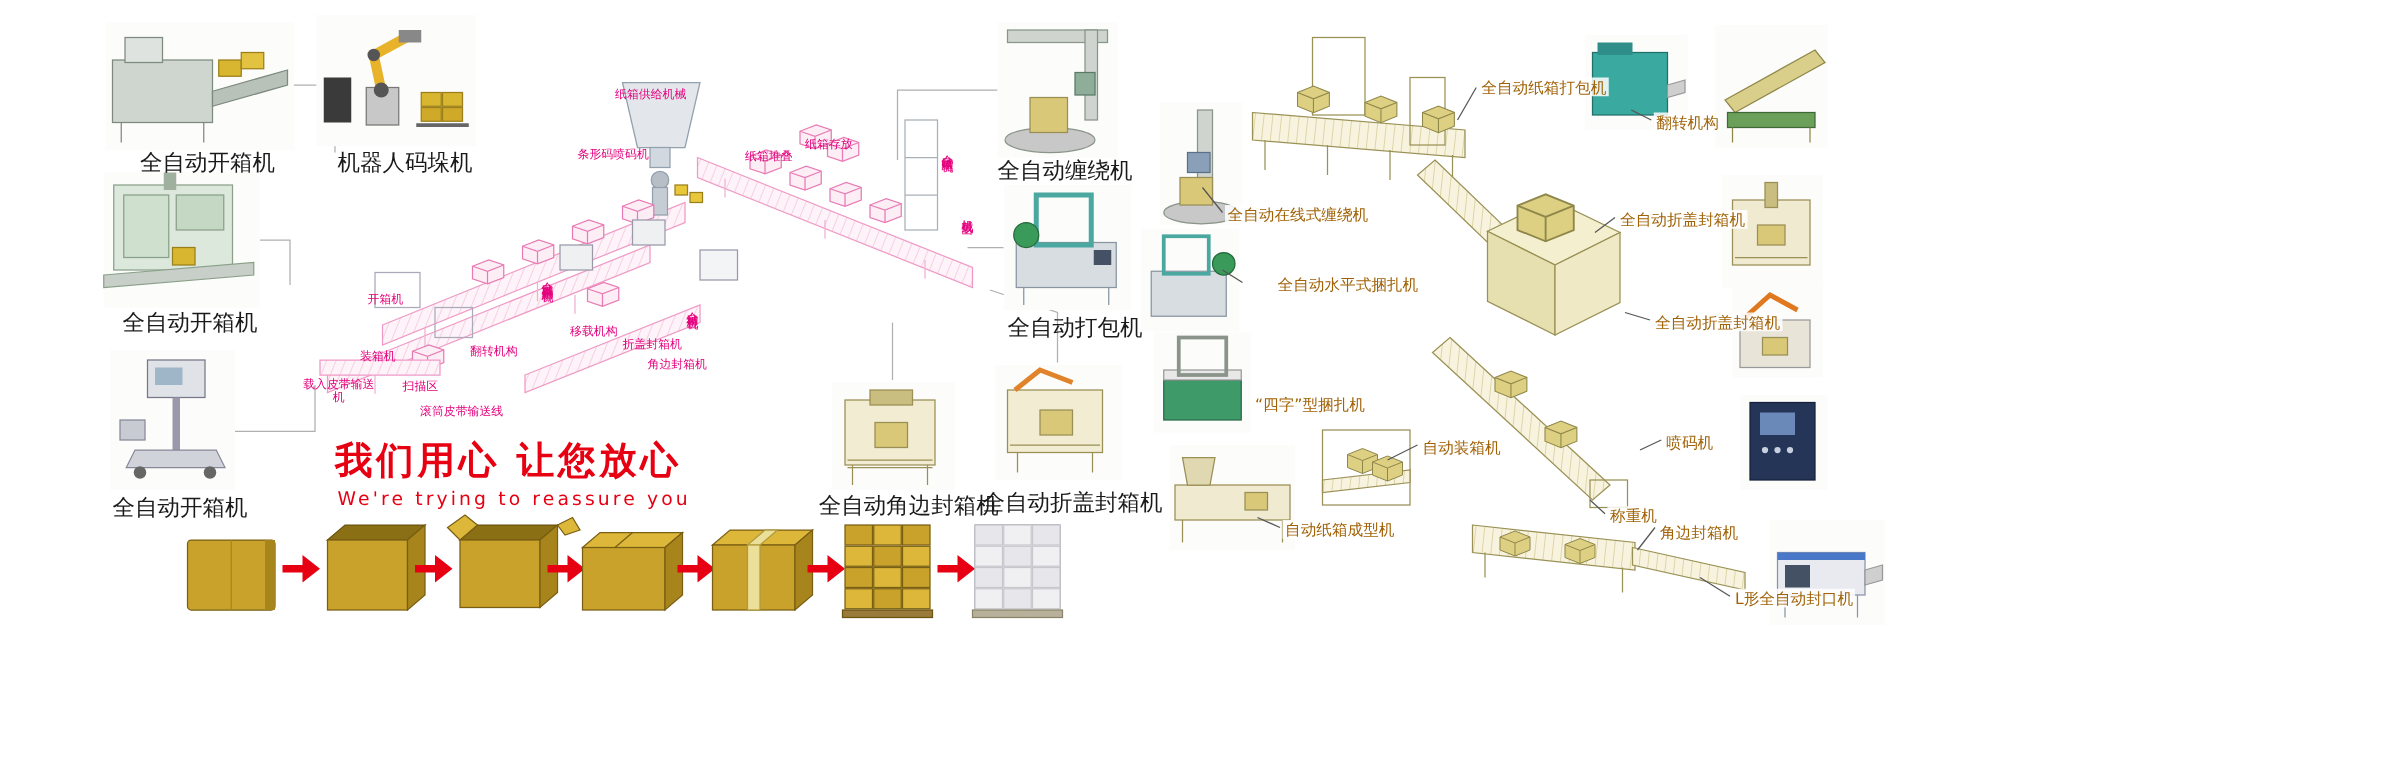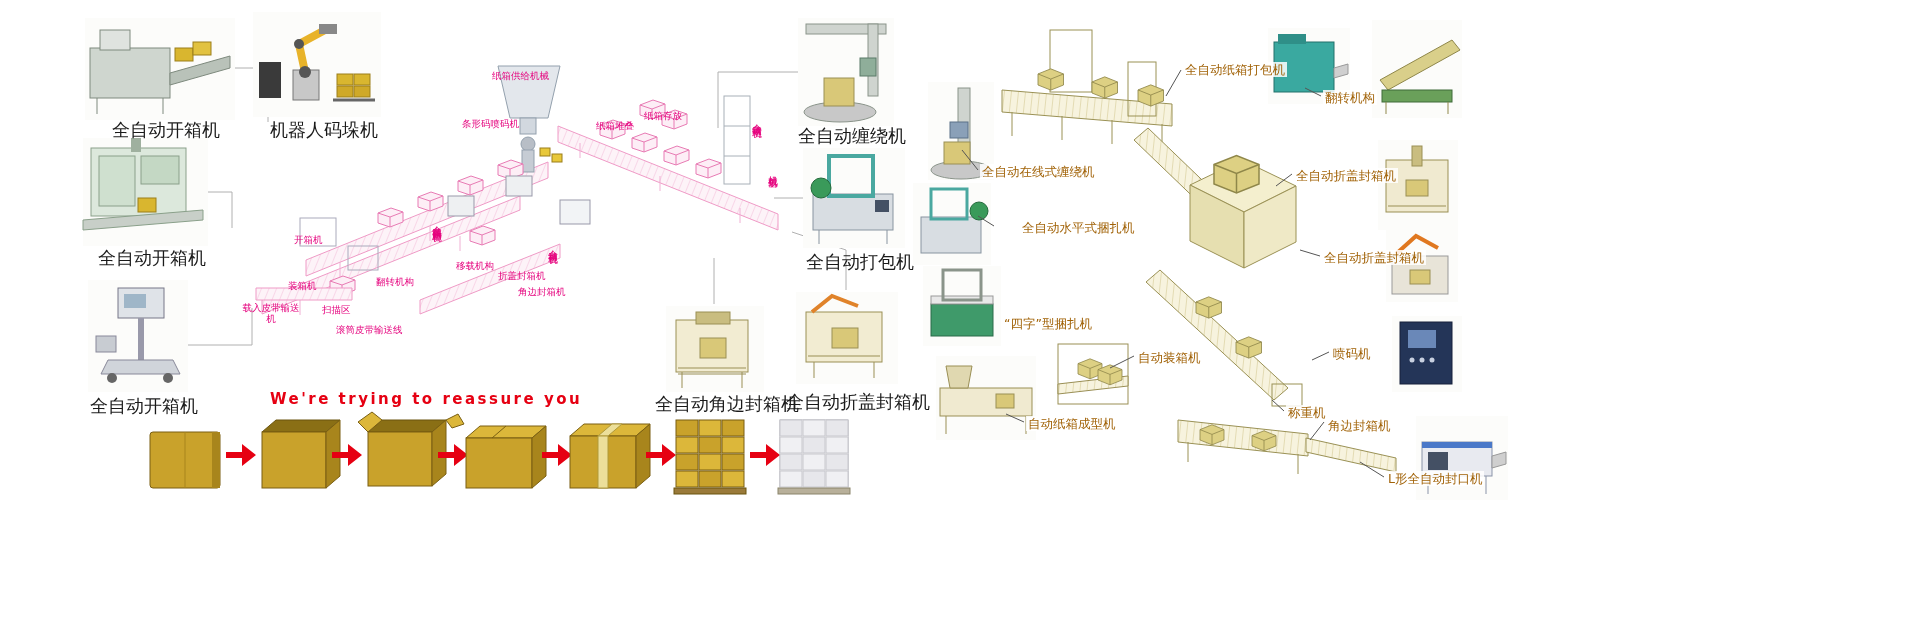--- a/index.html
+++ b/index.html
@@ -7,21 +7,21 @@
     position:relative;width:1920px;height:620px;background:#ffffff;overflow:hidden;
     font-family:"DejaVu Sans","Liberation Sans",sans-serif;
   }
   .art{position:absolute;left:0;top:0;}
   .ml{position:absolute;font-size:18px;color:#1a1a1a;text-align:right;white-space:nowrap;}
   .rl{position:absolute;font-size:12.5px;color:#a16207;white-space:nowrap;background:rgba(255,255,255,.85);padding:0 2px;line-height:15px;}
   .pl{position:absolute;font-size:9.5px;color:#e5007d;white-space:nowrap;line-height:11px;margin-top:28px;}
   .plv{writing-mode:vertical-rl;text-orientation:upright;letter-spacing:1px;}
   .plw{white-space:normal;width:58px;text-align:center;}
   .slogan-cn{position:absolute;left:268px;top:348px;font-size:30px;font-weight:bold;color:#e60012;letter-spacing:3px;white-space:nowrap;}
-  .slogan-en{position:absolute;left:270px;top:390px;font-size:15px;font-weight:bold;color:#e60012;letter-spacing:2.5px;white-space:nowrap;}
+  .slogan-en{position:absolute;left:270px;top:390px;font-size:15px;font-weight:normal;color:#e60012;letter-spacing:2.5px;white-space:nowrap;}
 </style>
 </head>
 <body>
 
 <div id="banner">
 
   <svg class="art" width="1920" height="620" viewBox="0 0 1920 620">
     <defs>
       <pattern id="ph" width="7" height="7" patternUnits="userSpaceOnUse" patternTransform="rotate(22)">
         <rect width="7" height="7" fill="#fdf3f8"></rect>
@@ -413,20 +413,21 @@
   <div class="ml" style="left:258px;top:118px;width:120px">机器人码垛机</div>
   <div class="ml" style="left:86px;top:246px;width:120px">全自动开箱机</div>
   <div class="ml" style="left:78px;top:394px;width:120px">全自动开箱机</div>
 
   <div class="ml" style="left:655px;top:392px;width:125px">全自动角边封箱机</div>
   <div class="ml" style="left:786px;top:390px;width:125px">全自动折盖封箱机</div>
 
   <div class="ml" style="left:788px;top:124px;width:118px">全自动缠绕机</div>
   <div class="ml" style="left:794px;top:250px;width:120px">全自动打包机</div>
 
+  <div class="slogan-cn">我们用心 让您放心</div>
   <div class="slogan-en">We're trying to reassure you</div>
 
   <div class="rl" style="left:1183px;top:62px">全自动纸箱打包机</div>
   <div class="rl" style="left:1323px;top:90px">翻转机构</div>
   <div class="rl" style="left:980px;top:164px">全自动在线式缠绕机</div>
   <div class="rl" style="left:1020px;top:220px">全自动水平式捆扎机</div>
   <div class="rl" style="left:1294px;top:168px">全自动折盖封箱机</div>
   <div class="rl" style="left:1322px;top:250px">全自动折盖封箱机</div>
   <div class="rl" style="left:1002px;top:316px">“四字”型捆扎机</div>
   <div class="rl" style="left:1136px;top:350px">自动装箱机</div>

